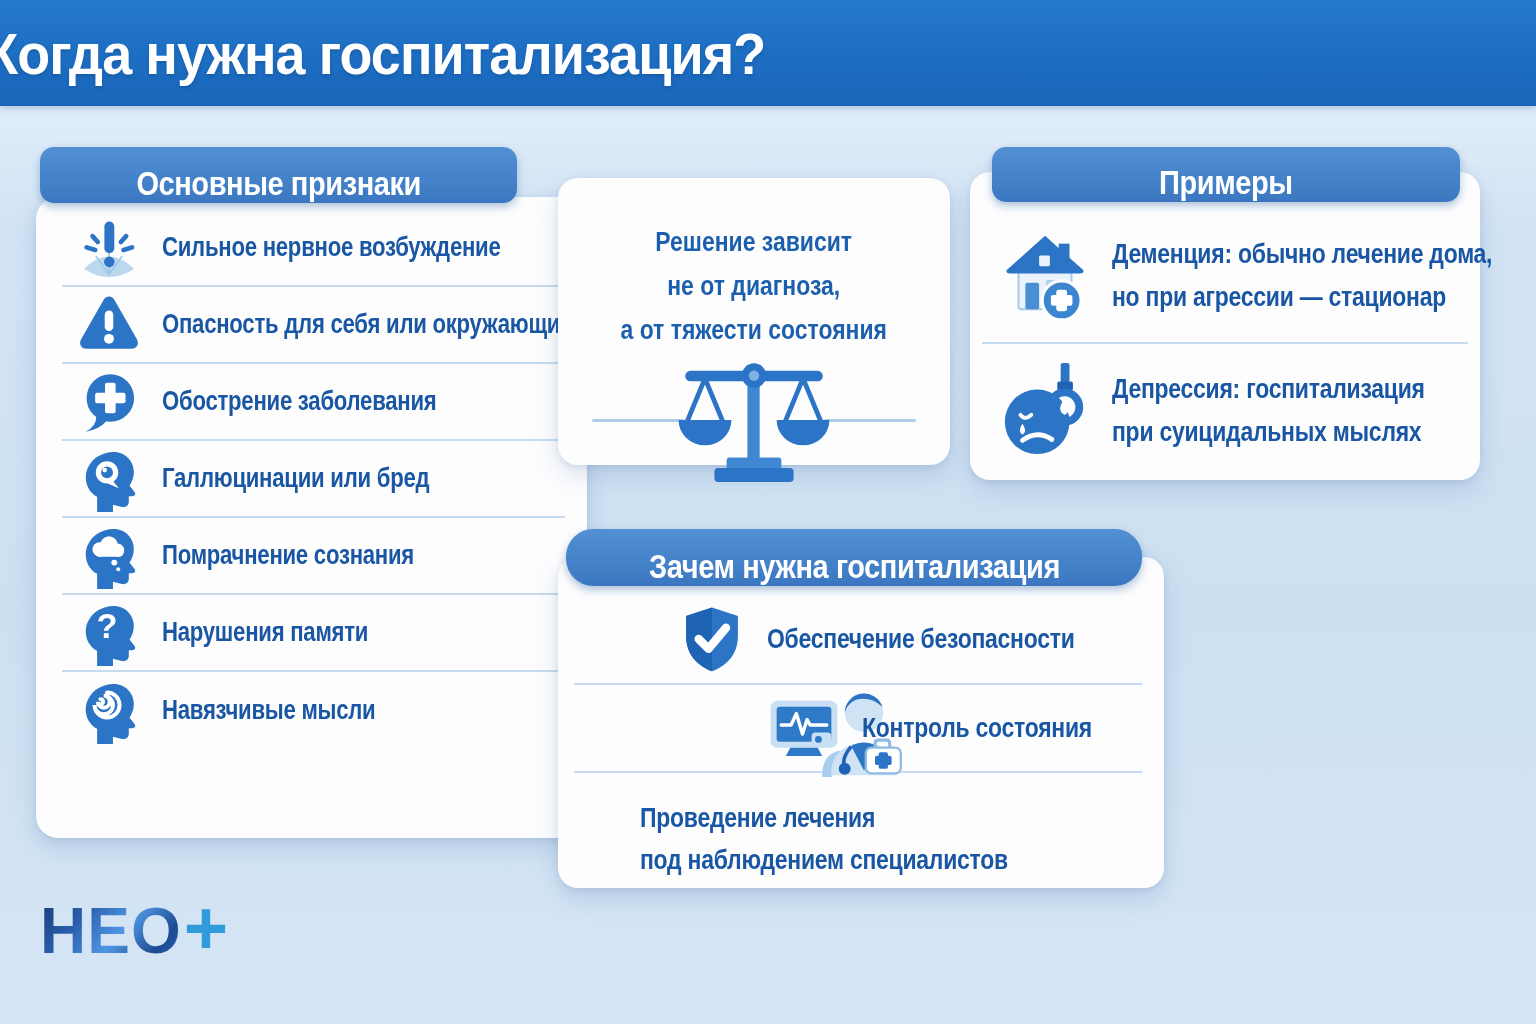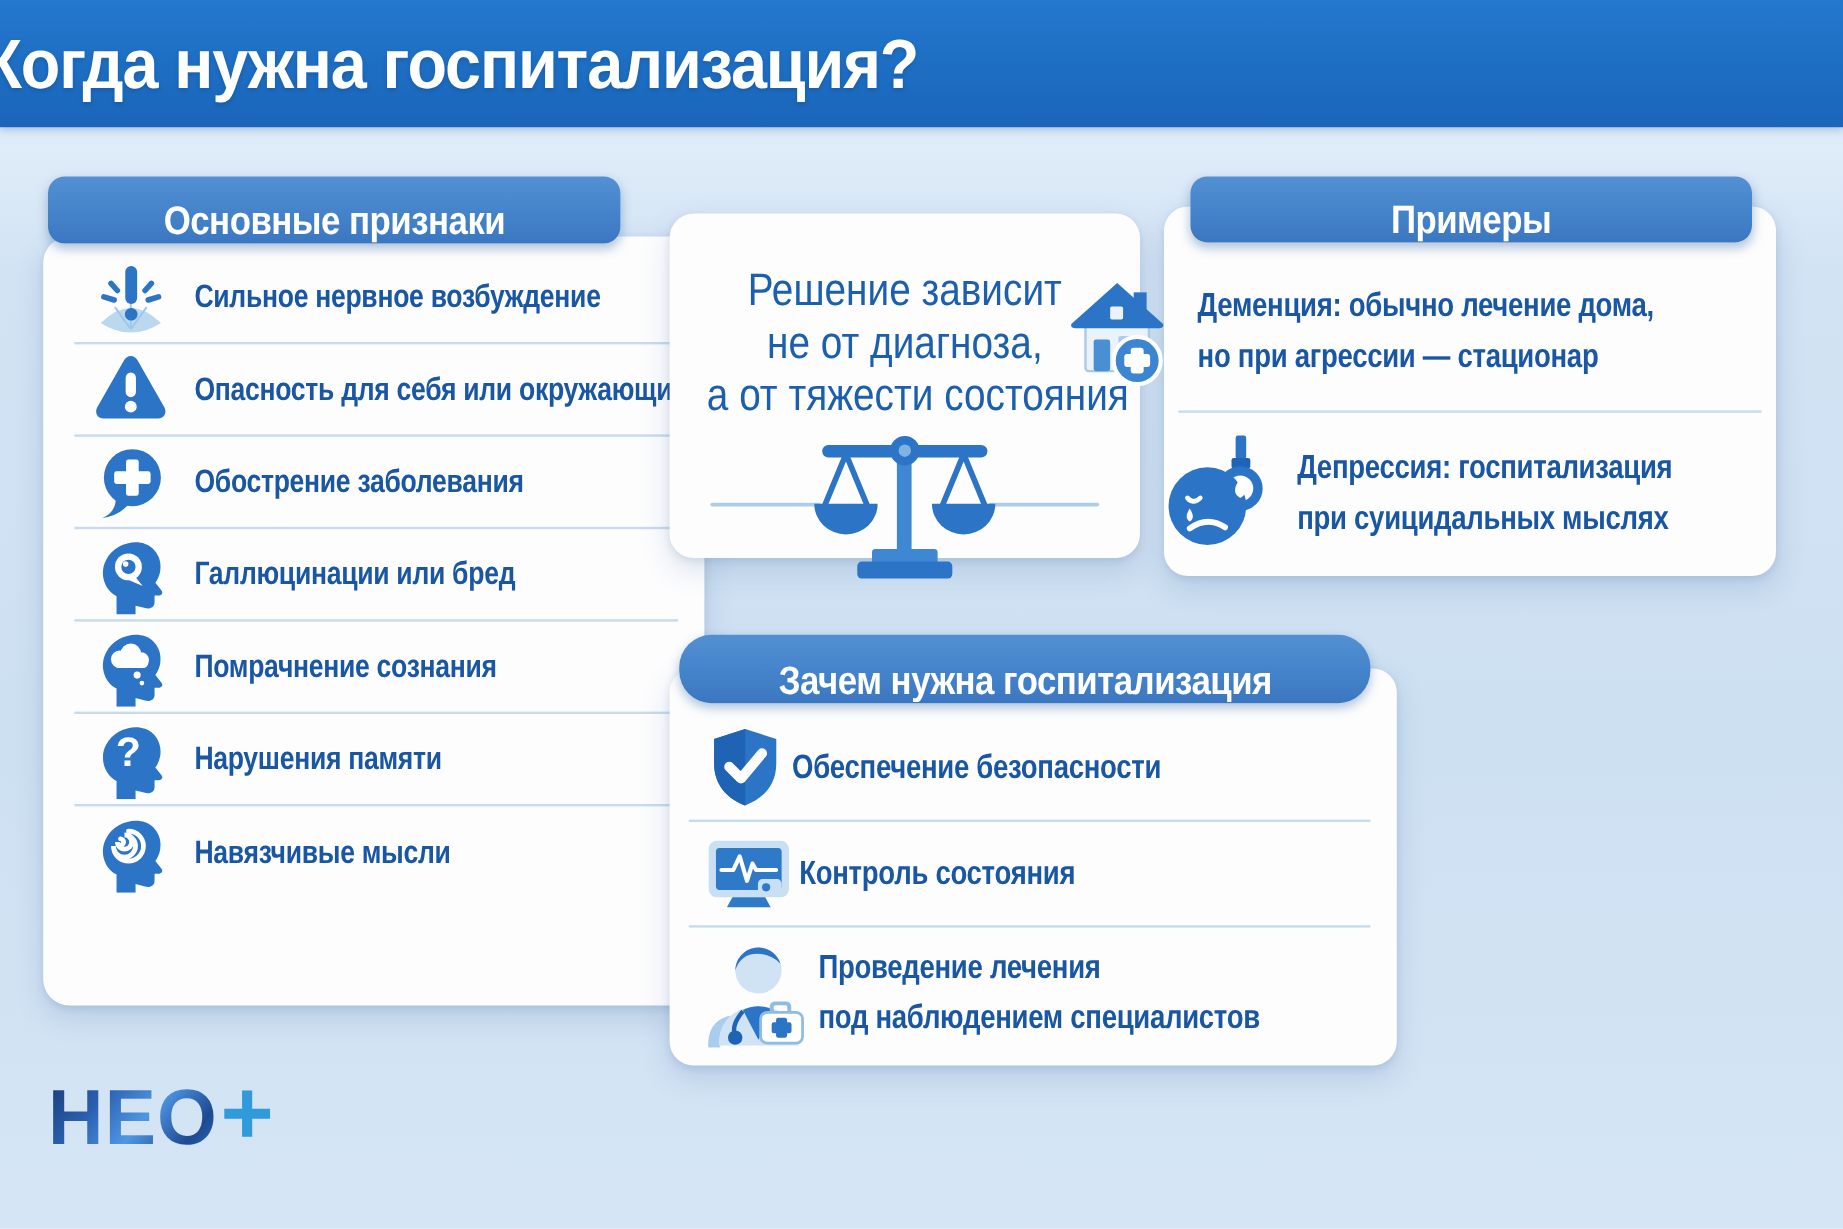--- a/index.html
+++ b/index.html
@@ -54,45 +54,45 @@
   .sign-row:last-child { border-bottom:none; }
   .sign-row .icon { width:66px; height:66px; flex:0 0 66px; }
   .sign-row .icon svg { width:100%; height:100%; display:block; }
   .item-label {
     color:#1956a4; font-size:27px; font-weight:700; letter-spacing:-.3px;
   }
 
   
   .decision-card { left:558px; top:178px; width:392px; height:287px; overflow:visible; border-radius:20px; }
   .decision-text { padding-top:42px; text-align:center; }
-  .decision-line { font-size:38px; line-height:44px; font-weight:400; color:#1b5fae; }
+  .decision-line { font-size:27px; line-height:44px; font-weight:700; color:#1b5fae; }
   .dec-rule { position:absolute; top:241px; height:3px; background:#aecdе9; background:#aecde9; border-radius:2px; }
   .dec-rule.l { left:34px;  width:92px; }
   .dec-rule.r { right:34px; width:92px; }
   .scale-wrap { position:absolute; left:50%; top:174px; transform:translateX(-50%); width:176px; height:132px; }
   .scale-wrap svg { width:100%; height:100%; display:block; }
 
   
   .examples-card { left:970px; top:172px; width:510px; height:308px; border-radius:20px; }
   .examples-pill { left:992px; top:147px; width:468px; height:55px; }
   .ex-rows { position:absolute; left:0; right:0; top:36px; }
-  .ex-row { display:flex; align-items:center; gap:18px; height:134px; padding:0 18px 0 26px;justify-content:flex-end; }
+  .ex-row { display:flex; align-items:center; gap:18px; height:134px; padding:0 18px 0 26px; }
   .ex-row + .ex-row { border-top:2px solid #c6dbef; margin:0 12px; padding:0 6px 0 14px; }
   .ex-icon { width:98px; height:98px; flex:0 0 98px; }
   .ex-icon svg { width:100%; height:100%; display:block; }
   .ex-text { color:#1956a4; font-size:28px; font-weight:700; line-height:43px; letter-spacing:-.3px; }
   .ex-term { font-weight:800; }
 
   
   .reasons-card { left:558px; top:557px; width:606px; height:331px; border-radius:20px; }
   .reasons-pill { left:566px; top:529px; width:576px; height:57px;border-radius:27px; }
   .rs-rows { position:absolute; left:16px; right:22px; top:38px; }
-  .rs-row { display:flex; align-items:center; gap:4px; padding-left:12px; border-bottom:2px solid #c6dbef; }
+  .rs-row { display:flex; align-items:center; gap:20px; padding-left:12px; border-bottom:2px solid #c6dbef;justify-content:flex-end; }
   .rs-row:last-child { border-bottom:none; }
-  .rs-row.r1 { height:90px; } .rs-row.r2 { height:88px; } .rs-row.r3 { height:108px; }
+  .rs-row.r1 { height:90px; } .rs-row.r2 { height:88px; } .rs-row.r3 { height:108px;flex-direction:column; }
   .rs-icon { flex:0 0 auto; }
   .rs-icon svg { display:block; }
   .rs-text { color:#1956a4; font-size:28px; font-weight:700; line-height:42px; letter-spacing:-.3px; }
 
   
   .logo { position:absolute; left:40px; top:894px; display:flex; align-items:center; }
   .logo-text {
     font-size:64px; font-weight:900; letter-spacing:1px;
     background:linear-gradient(130deg,#16386f 0%,#2a5fae 30%,#4f97e3 55%,#1d4a92 80%,#2f6ec4 100%);
     -webkit-background-clip:text; background-clip:text; color:transparent;

